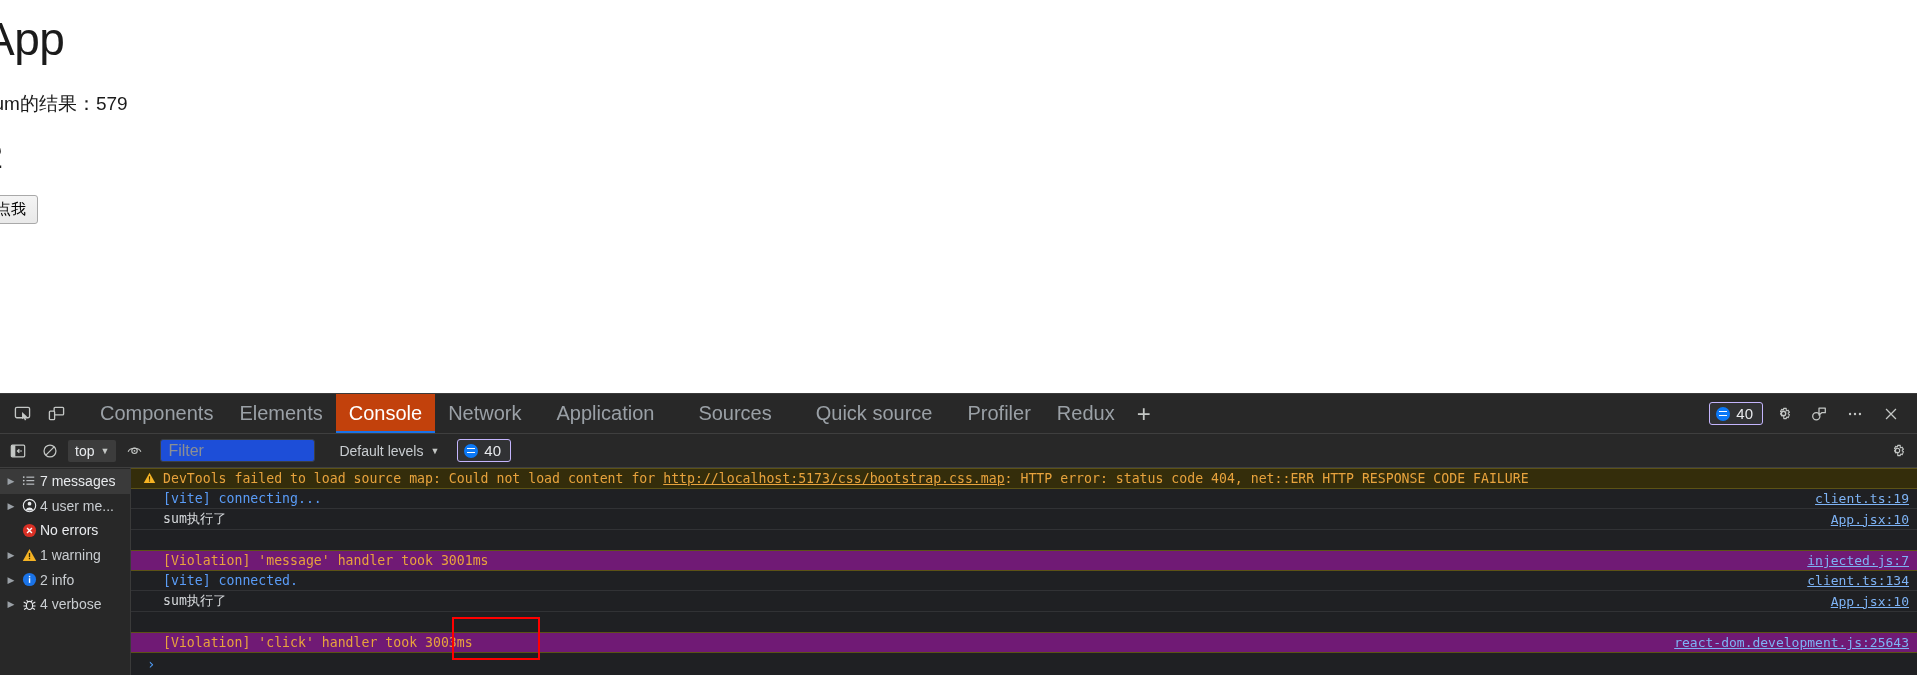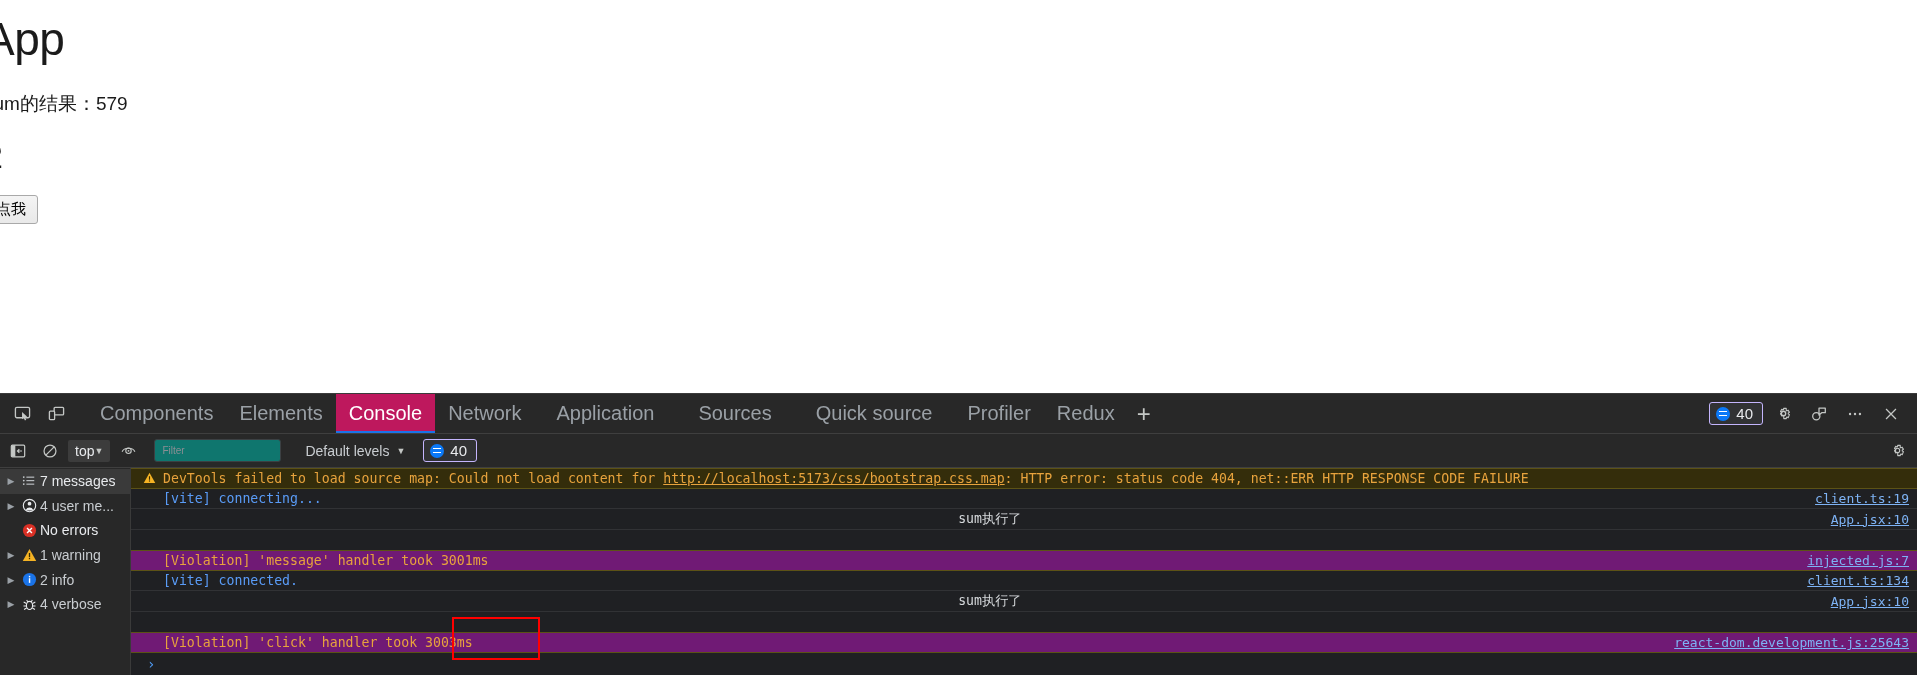--- a/index.html
+++ b/index.html
@@ -95,21 +95,21 @@
     padding: 0 13px;
     font-size: 20px;
     color: #9aa0a6;
     white-space: nowrap;
     cursor: default;
     position: relative;
   }
   .tab.wide { padding: 0 22px; }
   .tab.active {
     color: #ffffff;
-    background: #be185d;
+    background: #c2410c;
     text-align: right;
   }
   .tab.active::after {
     content: "";
     position: absolute;
     left: 0; right: 0; bottom: 0;
     height: 2px;
     background: #1a73e8;
   }
   #tab-add {
@@ -168,38 +168,38 @@
     border-bottom: 1px solid #3f3f3f;
     padding: 0 6px 0 4px;
     gap: 4px;
   }
   .fb-icon {
     width: 28px; height: 26px;
     display: flex; align-items: center; justify-content: center;
     cursor: default;
   }
   #ctx-select {
-    display: flex; align-items: center; 
+    display: flex; align-items: center; gap: 6px;
     background: #3c3c3c;
     border-radius: 2px;
     padding: 3px 7px;
     font-size: 14px;
     color: #e8eaed;
     cursor: default;
   }
   .caret { font-size: 9px; color: #c4c7c5; }
   #filter-input {
-    width: 127px;
+    width: 155px;
     height: 23px;
-    background: #0f766e;
+    background: #1d4ed8;
     border: 1px solid #3c4043;
     border-radius: 3px;
     color: #e8eaed;
     font-family: "Liberation Sans", sans-serif;
-    font-size: 10px;
+    font-size: 16px;
     padding: 0 7px;
     margin-left: 8px;
     outline: none;
   }
   #filter-input::placeholder { color: #8b8f94; }
   #levels-select {
     display: flex; align-items: center; gap: 7px;
     font-size: 14px;
     color: #c9cdd1;
     margin-left: 20px;
@@ -284,21 +284,21 @@
     flex: 0 0 20px;
     display: flex; align-items: center; justify-content: center;
     margin-left: 8px;
   }
   .msg-text {
     flex: 1 1 auto;
     padding-left: 4px;
     white-space: nowrap;
     overflow: hidden;
   }
-  .msg.plain .msg-text { padding-left: 32px; color: #d6d9dc; text-align: center; }
+  .msg.plain .msg-text { padding-left: 32px; color: #d6d9dc; }
   .msg.vite .msg-text { padding-left: 32px; color: #5a9cf8; }
   .msg.violation .msg-text { padding-left: 32px; }
   .msg-link {
     flex: 0 0 auto;
     color: #7eb3f5;
     text-decoration: underline;
     font-size: 13px;
     padding-left: 14px;
     cursor: pointer;
   }

